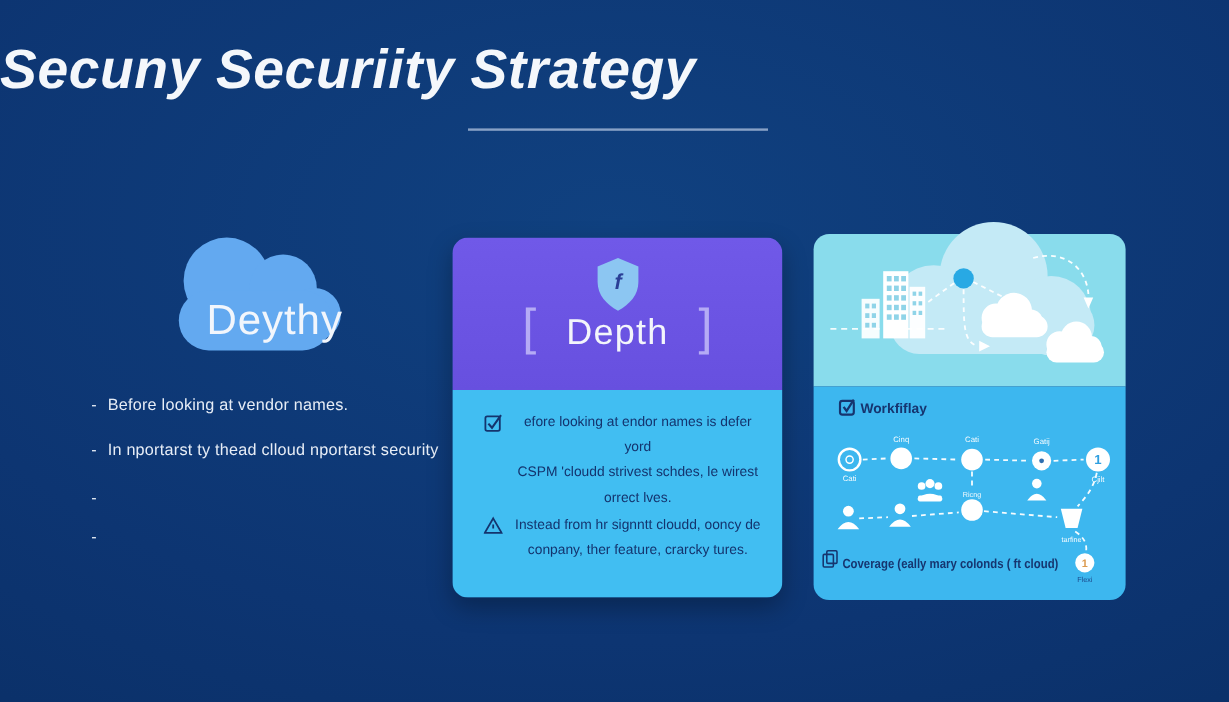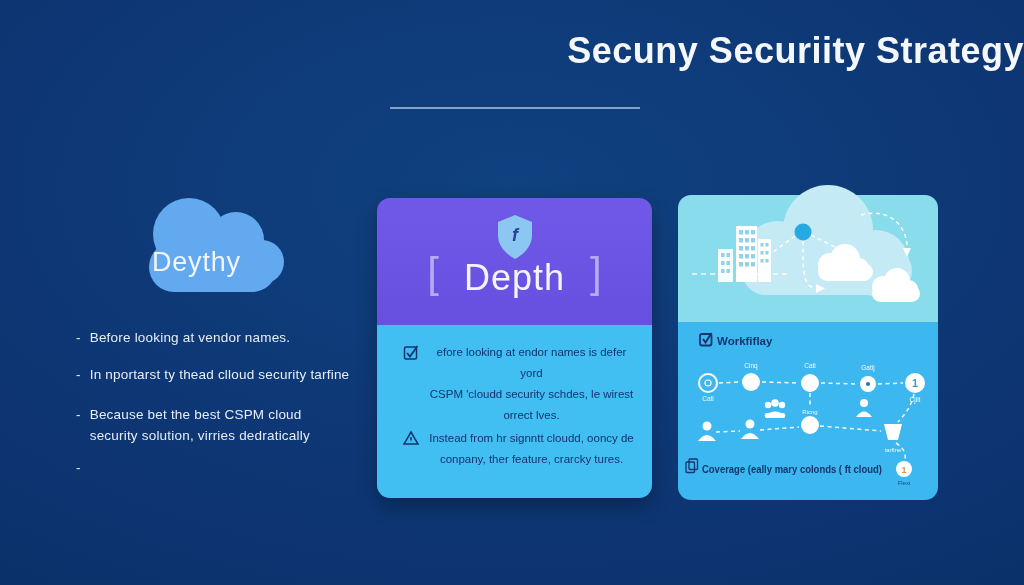--- a/index.html
+++ b/index.html
@@ -3,42 +3,42 @@
 <meta charset="utf-8">
 <style>
   * { margin:0; padding:0; box-sizing:border-box; }
   html,body { background:#0d3572; }
   .stage {
     position:relative; width:1024px; height:585px; overflow:hidden;
     background: radial-gradient(ellipse 980px 560px at 50% 32%, #104180 0%, #0d3572 62%, #0a2f66 100%);
     font-family:"Liberation Sans", sans-serif;
   }
   
-  .title { position:absolute; top:30px; left:0; width:100%; text-align:right;
-    color:#f4f7fb; font-size:36px; font-weight:700; letter-spacing:.5px; }
+  .title { position:absolute; top:30px; left:0; width:100%; text-align:left;
+    color:#f4f7fb; font-size:46px; font-weight:700; letter-spacing:.5px;font-style:italic; }
   .title-underline { position:absolute; top:107px; left:390px; width:250px; height:2px;
     background:#9db3d3; opacity:.85; }
   
   .cloud-wrap { position:absolute; left:137px; top:186px; width:148px; height:112px; }
-  .cloud-label { position:absolute; left:152px; top:247px; color:#f2f6fc; font-size:27px;
+  .cloud-label { position:absolute; left:172px; top:247px; color:#f2f6fc; font-size:35px;
     font-weight:400; letter-spacing:.8px; }
   .bullets { position:absolute; left:76px; top:328px; width:312px; color:#e7edf6;
     font-size:13.5px; letter-spacing:.2px; }
   .bullet { display:flex; gap:9px; line-height:1.52; }
   .bullet .dash { flex:0 0 auto; }
   .b1 { margin-bottom:16px; } .b2 { margin-bottom:20px; } .b3 { margin-bottom:12px; }
   
   .depth-card { position:absolute; left:377px; top:198px; width:275px; height:300px;
     border-radius:13px; overflow:hidden; box-shadow:0 8px 20px rgba(0,0,0,.28); }
   .depth-head { position:relative; height:127px; background:linear-gradient(180deg,#7059e8,#6750df); }
   .shield { position:absolute; left:50%; top:16px; transform:translateX(-50%); }
   .depth-title-row { position:absolute; top:50px; left:0; width:100%; height:46px;
     display:flex; align-items:center; justify-content:center; gap:25px; }
   .bracket { color:#b5abf5; font-size:42px; font-weight:300; line-height:.9; padding-top:4px; }
-  .depth-word { color:#f3f5fb; font-size:36px; letter-spacing:1px; padding-top:14px; }
+  .depth-word { color:#f3f5fb; font-size:30px; letter-spacing:1px; padding-top:14px; }
   .depth-body { height:173px; background:#41bef2; padding:17px 16px 0 26px; }
   .d-item { display:flex; gap:7px; margin-bottom:2px; }
   .d-ico { flex:0 0 17px; padding-top:2px; }
   .d-text { flex:1; color:#14346e; font-size:11.5px; line-height:1.82; text-align:center; }
   
   .coverage-card { position:absolute; left:678px; top:195px; width:260px; height:305px;padding-left:24px; }
   .cov-top { position:absolute; top:0; left:0; width:260px; height:127px;
     background:#89dcec; border-radius:13px 13px 0 0; }
   .cov-illustration { position:absolute; left:0; top:-20px; width:260px; height:150px; overflow:visible; }
   .cov-bottom { position:absolute; top:127px; left:0; width:260px; height:178px;
@@ -69,29 +69,25 @@
   <div class="bullets">
     <div class="bullet b1">
       <span class="dash">-</span>
       <div>
         <div>Before looking at vendor names.</div>
       </div>
     </div>
     <div class="bullet b2">
       <span class="dash">-</span>
       <div>
-        <div>In nportarst ty thead clloud security tarfine</div>
+        <div>In nportarst ty thead clloud nportarst security</div>
       </div>
     </div>
     <div class="bullet b3">
       <span class="dash">-</span>
-      <div>
-        <div>Because bet the best CSPM cloud</div>
-        <div>security solution, virries dedratically</div>
-      </div>
     </div>
     <div class="bullet b4">
       <span class="dash">-</span>
     </div>
   </div>
 
   <div class="depth-card">
     <div class="depth-head">
       <span class="shield">
         <svg width="38" height="46" viewBox="0 0 38 46">
@@ -108,21 +104,21 @@
     <div class="depth-body">
       <div class="d-item">
         <span class="d-ico">
           <svg width="16" height="16" viewBox="0 0 16 16">
             <rect x="1.5" y="3" width="12" height="12" rx="1.5" fill="none" stroke="#14346e" stroke-width="1.5"></rect>
             <path d="M4 9 L7 12.5 L14.5 2" fill="none" stroke="#14346e" stroke-width="1.8"></path>
           </svg>
         </span>
         <div class="d-text">
           <div>efore looking at endor names is defer yord</div>
-          <div>CSPM 'cloudd security schdes, le wirest</div>
+          <div>CSPM 'cloudd strivest schdes, le wirest</div>
           <div>orrect lves.</div>
         </div>
       </div>
       <div class="d-item">
         <span class="d-ico">
           <svg width="16" height="16" viewBox="0 0 16 16">
             <path d="M8 2 L15 14 H1 Z" fill="none" stroke="#14346e" stroke-width="1.5"></path>
             <line x1="8" y1="7" x2="8" y2="10.5" stroke="#14346e" stroke-width="1.5"></line>
           </svg>
         </span>

